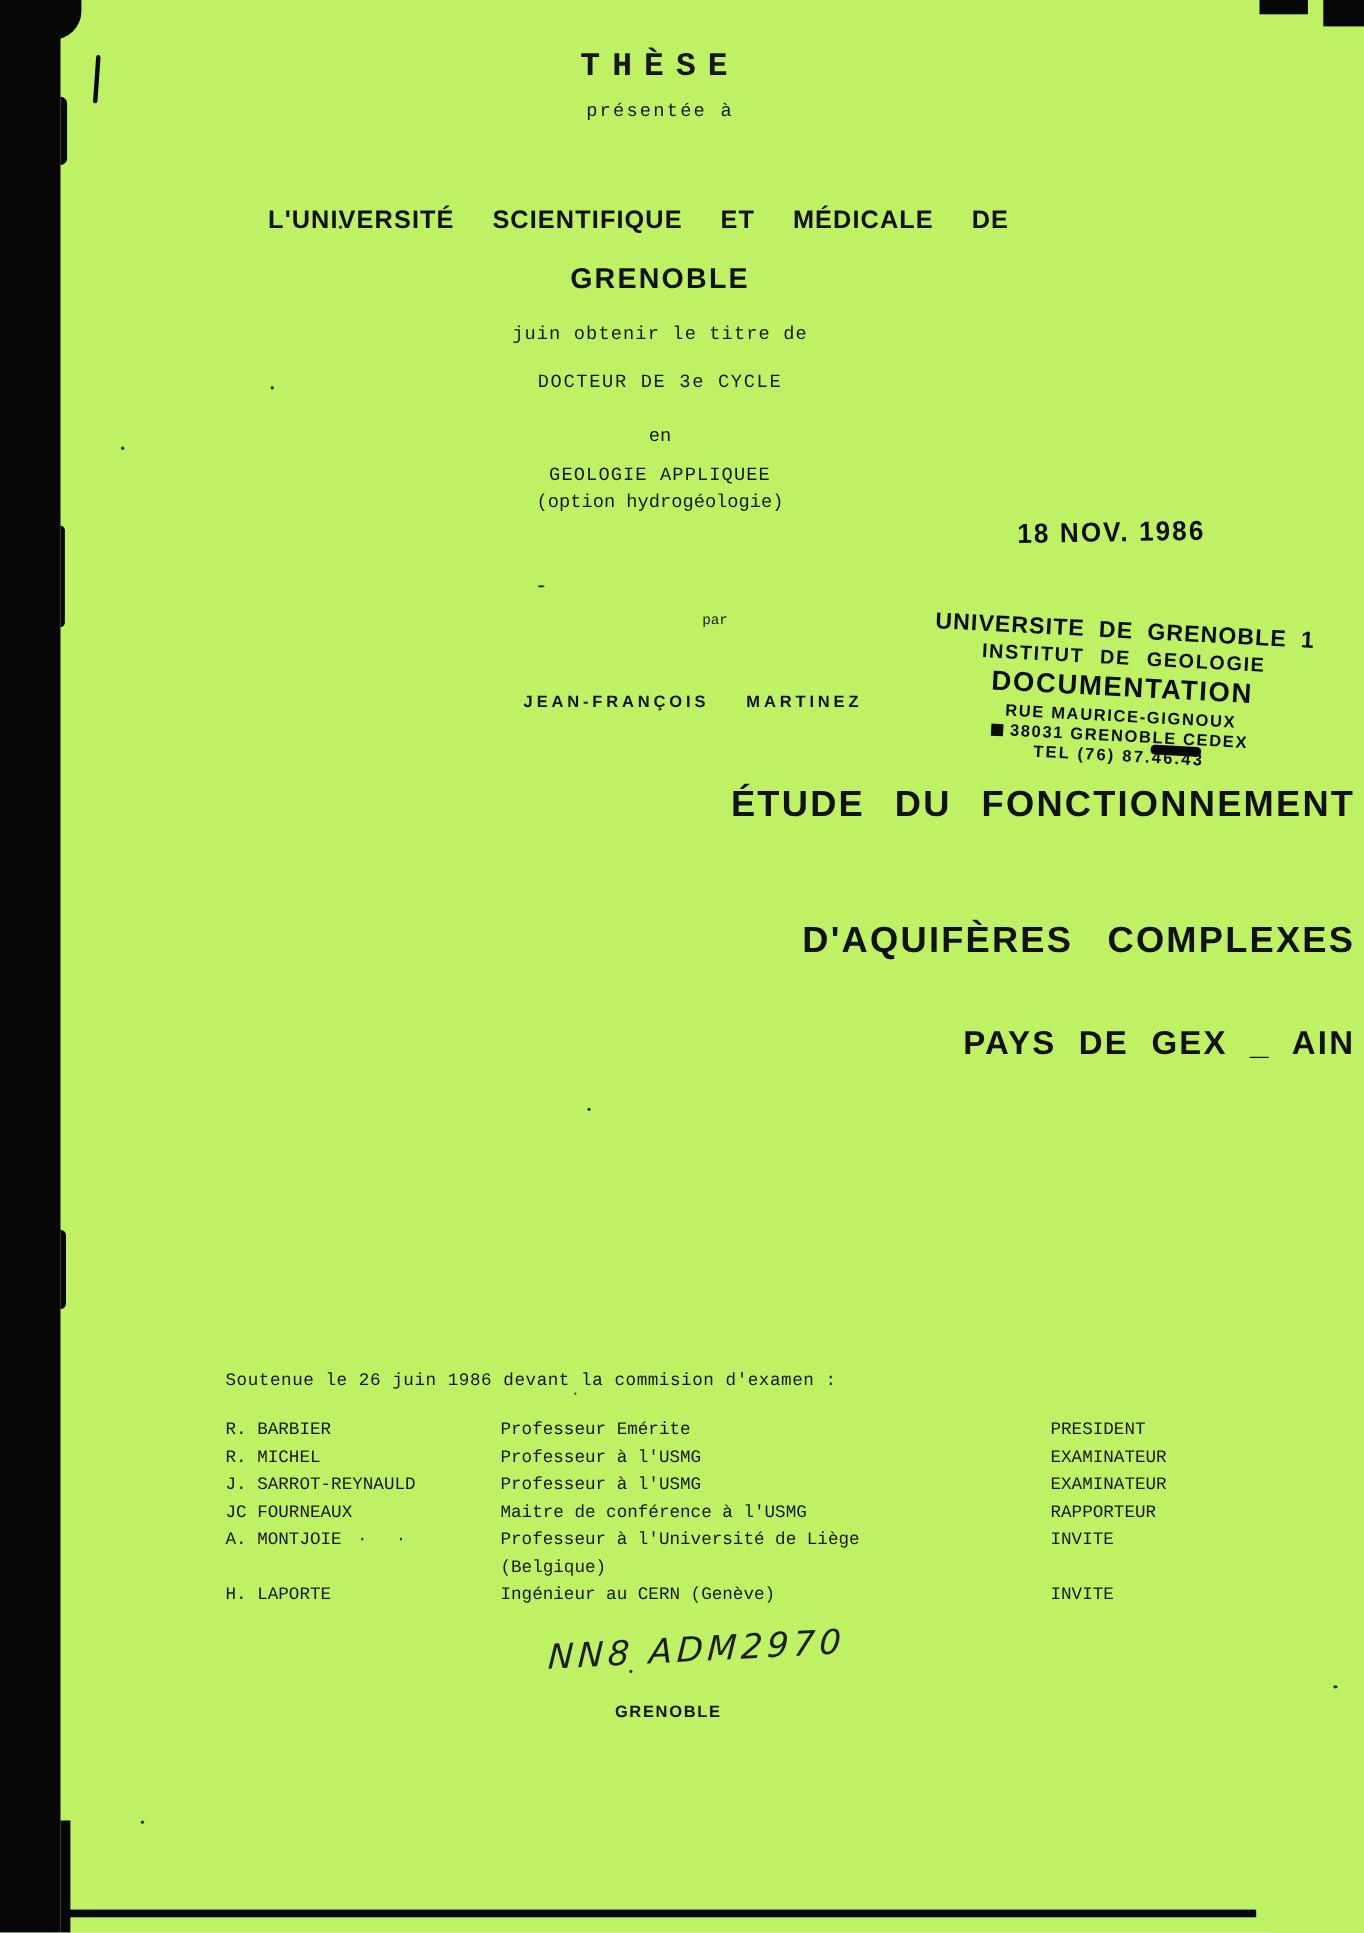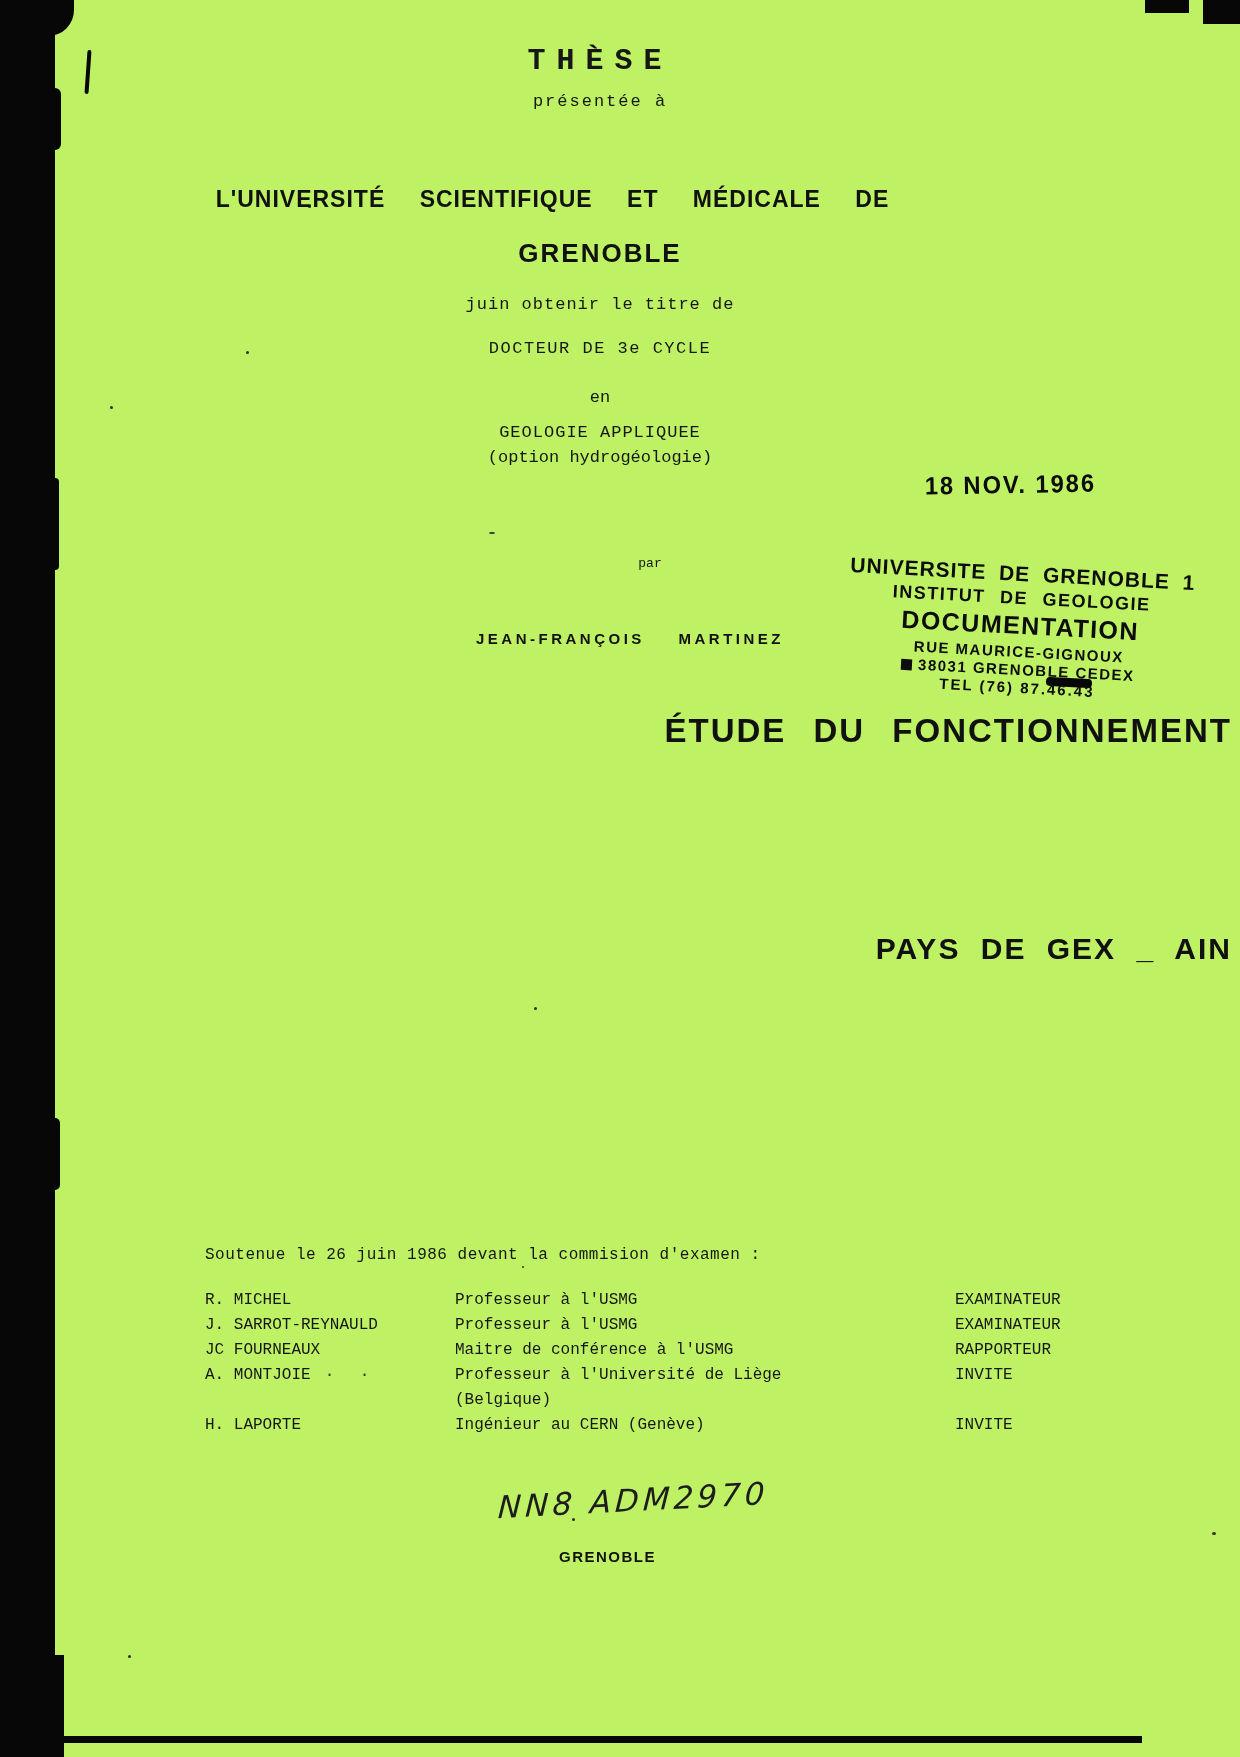--- a/index.html
+++ b/index.html
@@ -13,21 +13,21 @@
   
   .mono{font-family:"Liberation Mono","DejaVu Sans Mono",monospace;color:#161616;}
   .sans{font-family:"Liberation Sans","DejaVu Sans",sans-serif;color:#111111;}
   .abs{position:absolute;}
   .ctr{left:20px;width:1160px;text-align:center;white-space:pre;}
   .ctr-wide{left:0px;width:1200px;text-align:right;white-space:nowrap;padding-left:32px;}
 
   .doc-type{top:44px;font-size:30px;font-weight:bold;letter-spacing:11px;}
   .presented{top:92px;font-size:17px;letter-spacing:2px;}
   .univ{top:186px;left:0;width:1105px;text-align:center;font-size:23px;font-weight:bold;
-        letter-spacing:1px;word-spacing:27px;white-space:nowrap;}
+        letter-spacing:1px;word-spacing:27px;white-space:nowrap;padding-left:28px;}
   .city{top:238px;font-size:26px;font-weight:bold;letter-spacing:2px;}
   .purpose{top:295px;font-size:17px;letter-spacing:1px;}
   .degree{top:339px;font-size:17px;letter-spacing:1.5px;}
   .enword{top:388px;font-size:17px;}
   .field{top:423px;font-size:17px;letter-spacing:1px;}
   .fieldopt{top:448px;font-size:17px;}
   .datestamp{top:470px;left:920px;width:190px;font-size:25px;font-weight:bold;
              letter-spacing:2px;white-space:nowrap;transform:rotate(-1deg) scaleX(.95);
              color:#0c0c0c;}
   .parword{top:556px;left:570px;width:160px;text-align:center;font-size:13px;}
@@ -127,25 +127,31 @@
   <div class="abs sans stamp">
     <div class="s1">UNIVERSITE DE GRENOBLE 1</div>
     <div class="s2">INSTITUT DE GEOLOGIE</div>
     <div class="s3">DOCUMENTATION</div>
     <div class="s4">RUE MAURICE-GIGNOUX</div>
     <div class="s5"><span class="sq-icon"></span><span>38031 GRENOBLE CEDEX</span></div>
     <div class="s6">TEL (76) 87.46.43</div>
   </div>
 
   <div class="abs ctr-wide sans title1">ÉTUDE DU FONCTIONNEMENT</div>
+  <div class="abs ctr-wide sans title2">D'AQUIFÈRES COMPLEXES</div>
   <div class="abs ctr-wide sans title3">PAYS DE GEX _ AIN</div>
 
   <div class="abs mono intro">Soutenue le 26 juin 1986 devant la commision d'examen :</div>
 
   <div class="abs mono committee">
+    <div class="c-row">
+      <div class="c-name">R. BARBIER</div>
+      <div class="c-title">Professeur Emérite</div>
+      <div class="c-role">PRESIDENT</div>
+    </div>
     <div class="c-row">
       <div class="c-name">R. MICHEL</div>
       <div class="c-title">Professeur à l'USMG</div>
       <div class="c-role">EXAMINATEUR</div>
     </div>
     <div class="c-row">
       <div class="c-name">J. SARROT-REYNAULD</div>
       <div class="c-title">Professeur à l'USMG</div>
       <div class="c-role">EXAMINATEUR</div>
     </div>

